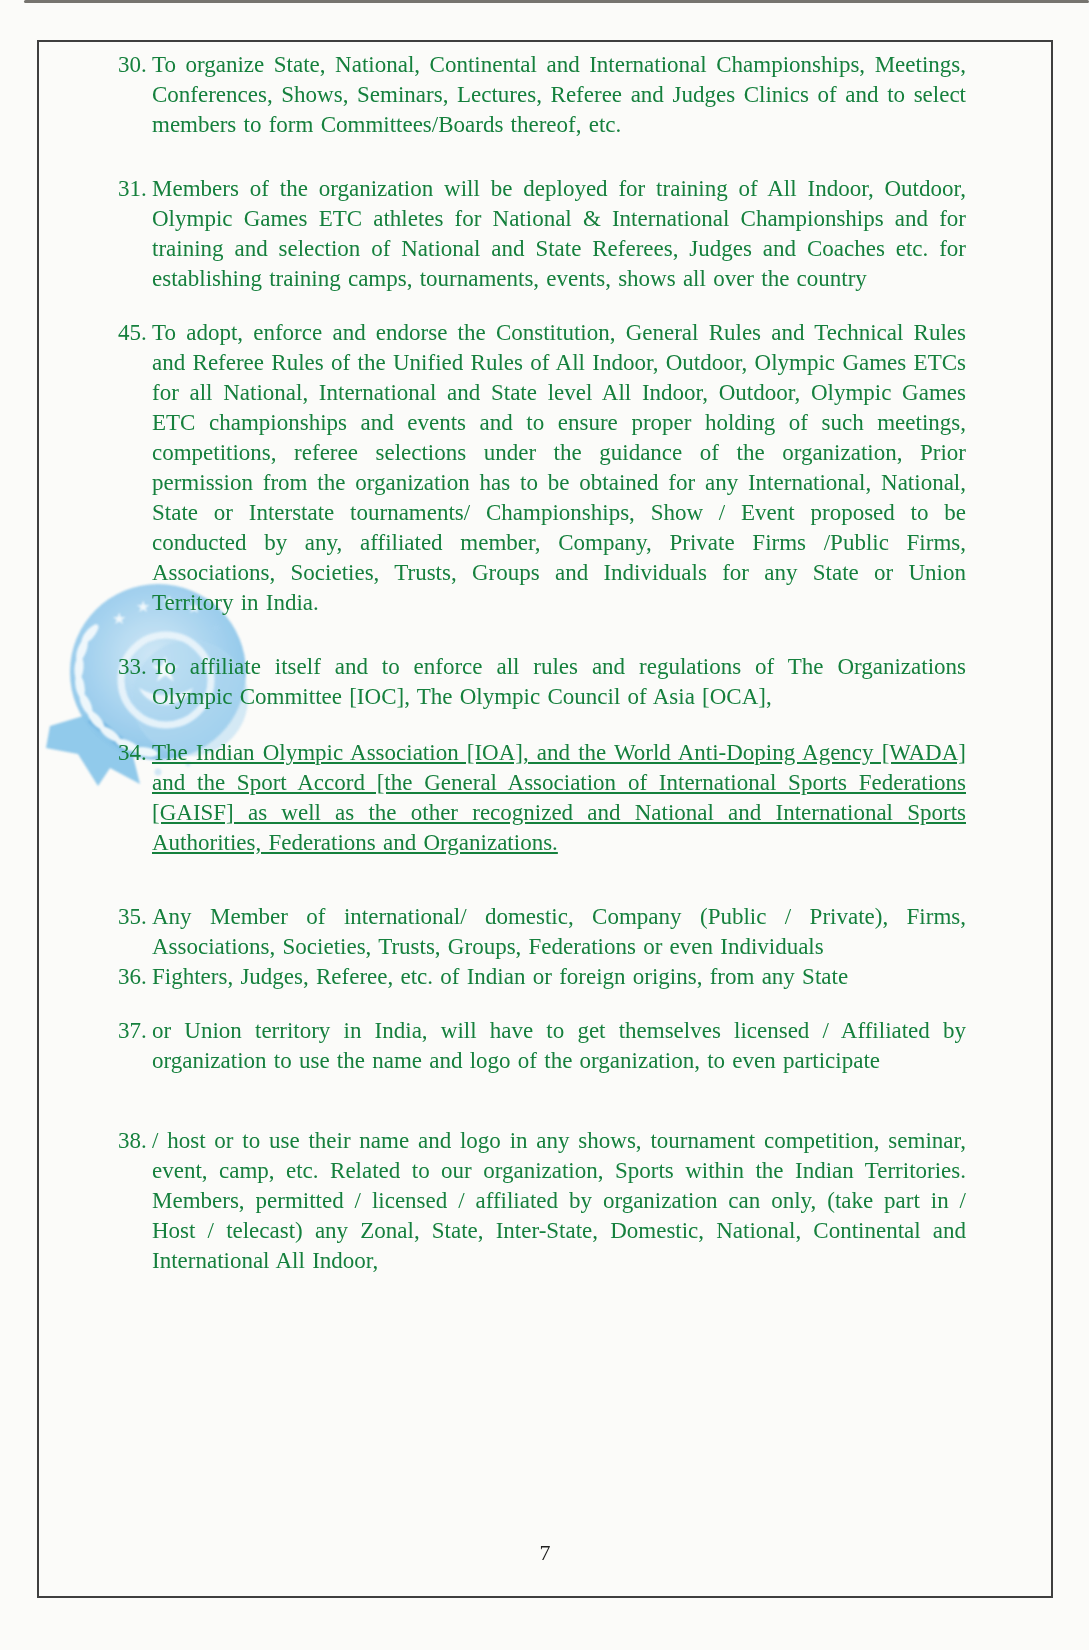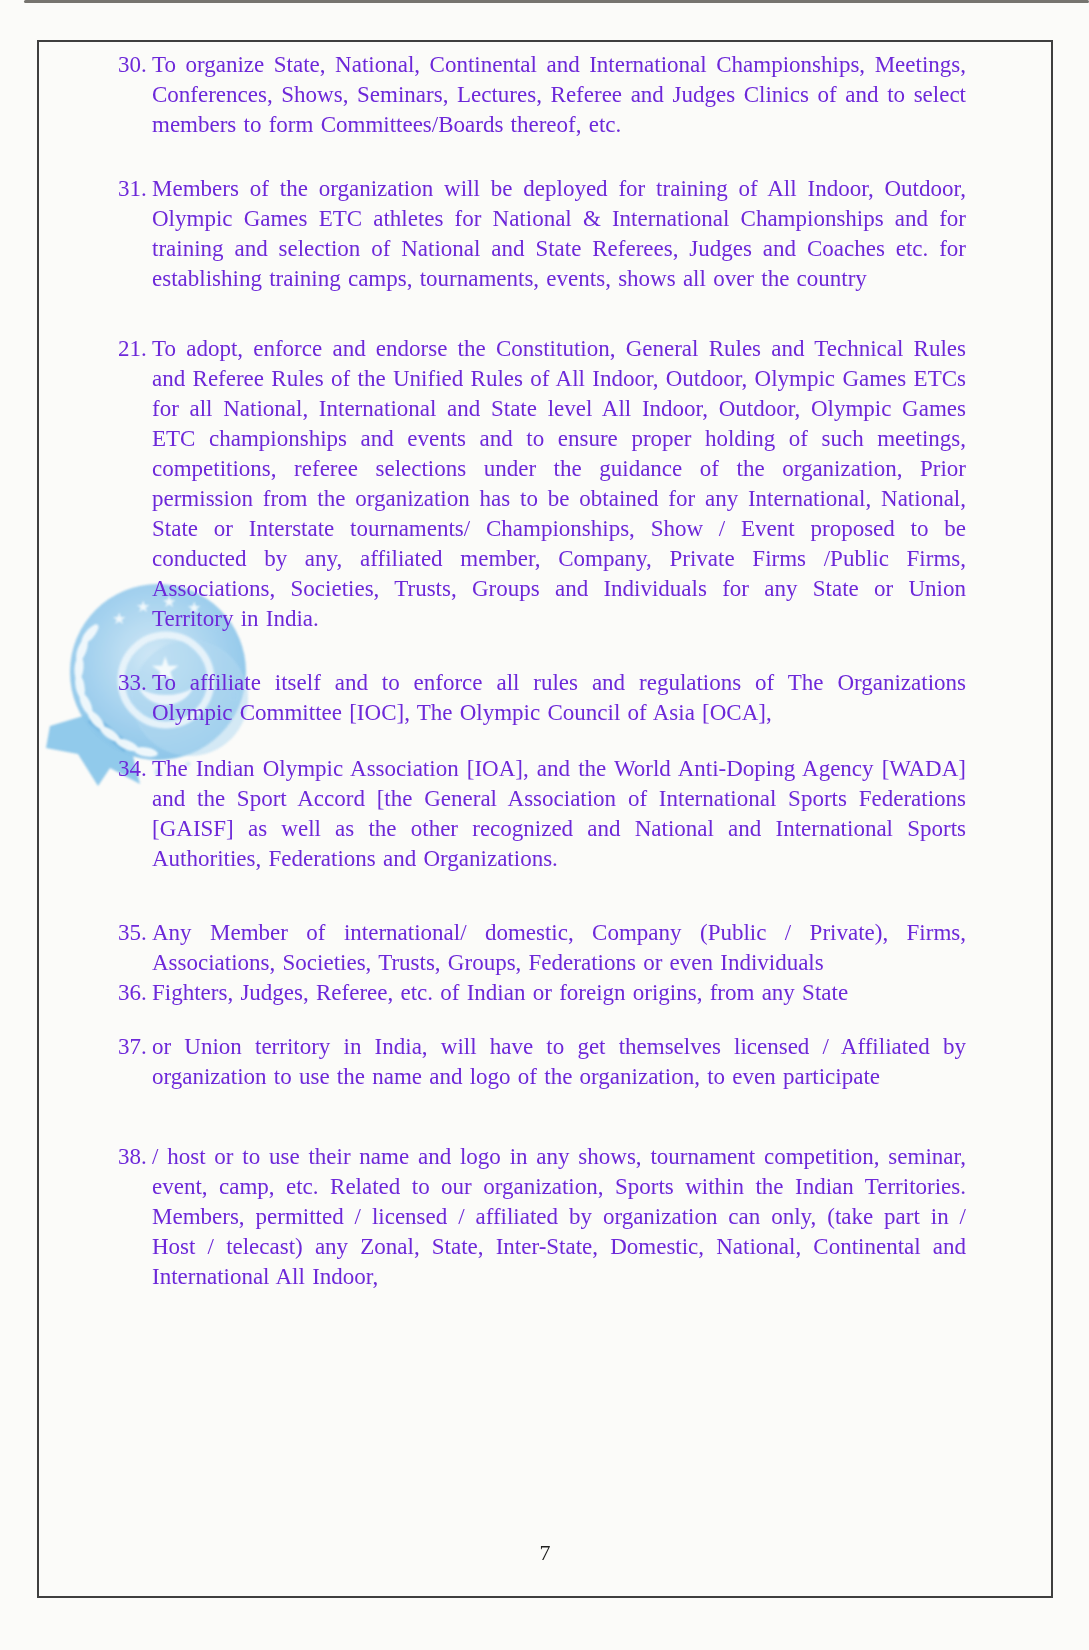--- a/index.html
+++ b/index.html
@@ -23,36 +23,36 @@
   }
   .watermark {
     position: absolute; left: 38px; top: 576px;
     width: 235px; height: 218px;
     z-index: 1;
     filter: blur(1.1px);
     opacity: .88;
   }
   .content {
     position: absolute; left: 79px; top: 8px; width: 848px;
-    color: #6d28d9;
+    color: #15803d;
     font-size: 23px; line-height: 30px;
     z-index: 2;
   }
   .para {
     position: relative;
     padding-left: 34px;
     text-align: justify;
     word-spacing: 1.5px;
   }
   .para .num { position: absolute; left: 0; top: 0; }
   .para:nth-of-type(1) { margin-bottom: 34px; }
-  .para:nth-of-type(2) { margin-bottom: 40px; }
+  .para:nth-of-type(2) { margin-bottom: 24px; }
   .para:nth-of-type(3) { margin-bottom: 34px; }
   .para:nth-of-type(4) { margin-bottom: 26px; }
-  .para:nth-of-type(5) { margin-bottom: 40px; }
+  .para:nth-of-type(5) { margin-bottom: 40px; text-decoration: underline; }
   .para:nth-of-type(6) { margin-bottom: 0; margin-top: 44px; }
   .para:nth-of-type(7) { margin-bottom: 24px; }
   .para:nth-of-type(8) { margin-bottom: 50px; margin-top: 9px; }
   .page-number {
     position: absolute; left: 0; right: 0; top: 1498px;
     text-align: center;
     font-size: 22px; color: #1f1f1f;
     z-index: 2;
   }
 </style>
@@ -68,21 +68,21 @@
       <span class="num">30.</span>
       <span>To organize State, National, Continental and International Championships, Meetings, Conferences, Shows, Seminars, Lectures, Referee and Judges Clinics of and to select members to form Committees/Boards thereof, etc.</span>
     </div>
 
     <div class="para">
       <span class="num">31.</span>
       <span>Members of the organization will be deployed for training of All Indoor, Outdoor, Olympic Games ETC athletes for National &amp; International Championships and for training and selection of National and State Referees, Judges and Coaches etc. for establishing training  camps, tournaments, events, shows all over the country</span>
     </div>
 
     <div class="para">
-      <span class="num">21.</span>
+      <span class="num">45.</span>
       <span>To adopt, enforce and endorse the Constitution, General Rules and Technical Rules and Referee Rules of the Unified Rules of All Indoor, Outdoor, Olympic Games ETCs for all National, International and State level All Indoor, Outdoor, Olympic Games ETC championships and events and to ensure proper holding  of such meetings, competitions, referee selections under the guidance of the organization, Prior  permission from  the organization has to be obtained for any International, National, State or Interstate tournaments/ Championships, Show / Event proposed to be conducted by any, affiliated member, Company, Private Firms /Public Firms, Associations, Societies, Trusts, Groups and Individuals for any State or Union Territory in India.</span>
     </div>
 
     <div class="para">
       <span class="num">33.</span>
       <span>To affiliate itself and to enforce all rules and regulations of The Organizations Olympic Committee [IOC], The Olympic Council of Asia [OCA],</span>
     </div>
 
     <div class="para">
       <span class="num">34.</span>

